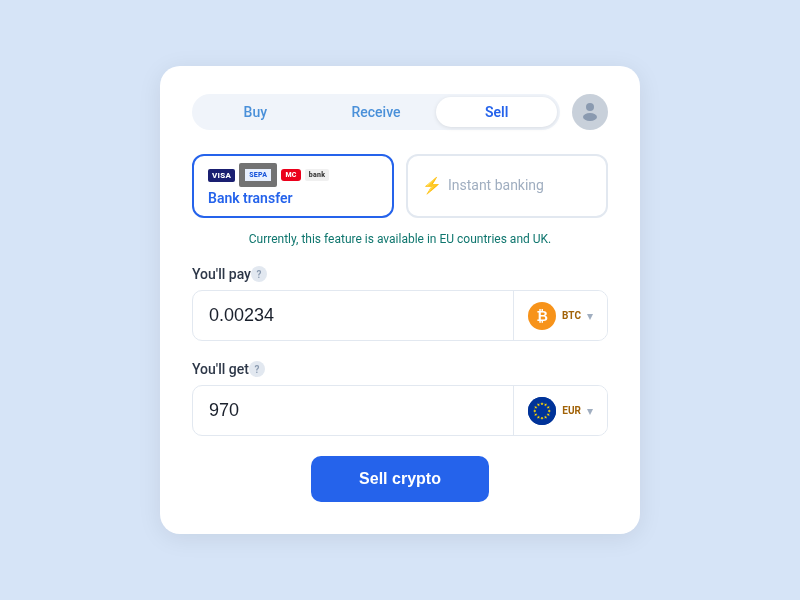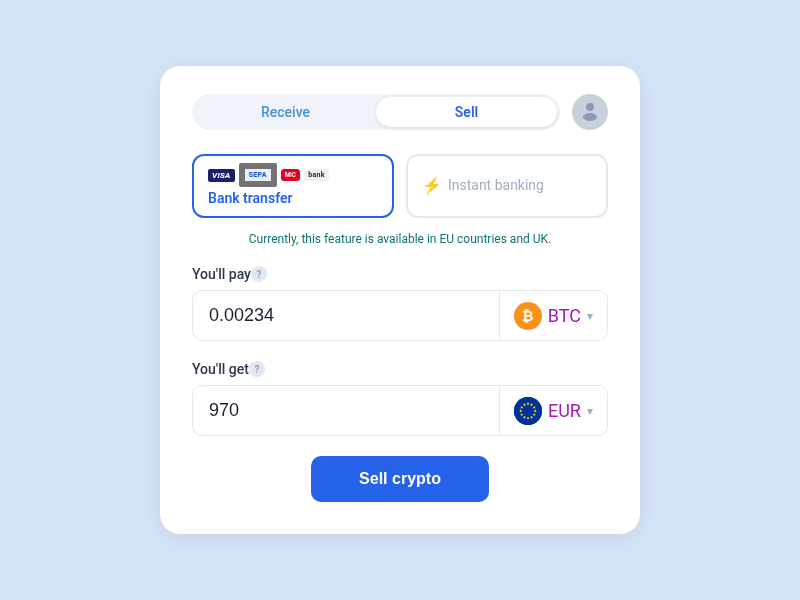--- a/index.html
+++ b/index.html
@@ -106,21 +106,21 @@
     }
 
     .logo-badge {
       font-size: 7px;
       font-weight: 800;
       padding: 2px 4px;
       border-radius: 2px;
       letter-spacing: 0.3px;
     }
 
-    .logo-visa { background: #1a1f71; color: #fff; font-style: italic; font-size: 8px; }
+    .logo-visa { background: #1a1f71; color: #fff; font-size: 8px; }
     .logo-sepa { background: #e8f0fe; color: #1a56db; border: 6px solid #737373; }
     .logo-mc { background: #eb001b; color: #fff; border-radius: 3px; }
     .logo-bank { background: #f0f0f0; color: #333; }
 
     .payment-card-label {
       font-size: 14px;
       font-weight: 600;
       color: #2563eb;
     }
 
@@ -231,23 +231,23 @@
       background: #003399;
       display: flex;
       align-items: center;
       justify-content: center;
       font-size: 9px;
       color: #ffd700;
       letter-spacing: -1px;
     }
 
     .currency-code {
-      font-size: 18px;
-      font-weight: 400;
-      color: #a21caf;
+      font-size: 10px;
+      font-weight: 700;
+      color: #a16207;
     }
 
     .chevron-icon {
       color: #a0aec0;
       font-size: 12px;
     }
 
     
     .sell-btn-wrapper {
       display: flex;
@@ -268,20 +268,21 @@
       transition: background 0.15s;
     }
   </style>
 </head>
 <body>
 
 <div class="card">
 
   <div class="header">
     <div class="tabs">
+      <div class="tab">Buy</div>
       <div class="tab">Receive</div>
       <div class="tab active">Sell</div>
     </div>
     <button class="avatar-btn">
       <span class="avatar-icon">
         
         <svg width="22" height="22" viewBox="0 0 22 22" fill="none" xmlns="http://www.w3.org/2000/svg">
           <circle cx="11" cy="8" r="4" fill="#8a9ab0"></circle>
           <ellipse cx="11" cy="18" rx="7" ry="4" fill="#8a9ab0"></ellipse>
         </svg>

